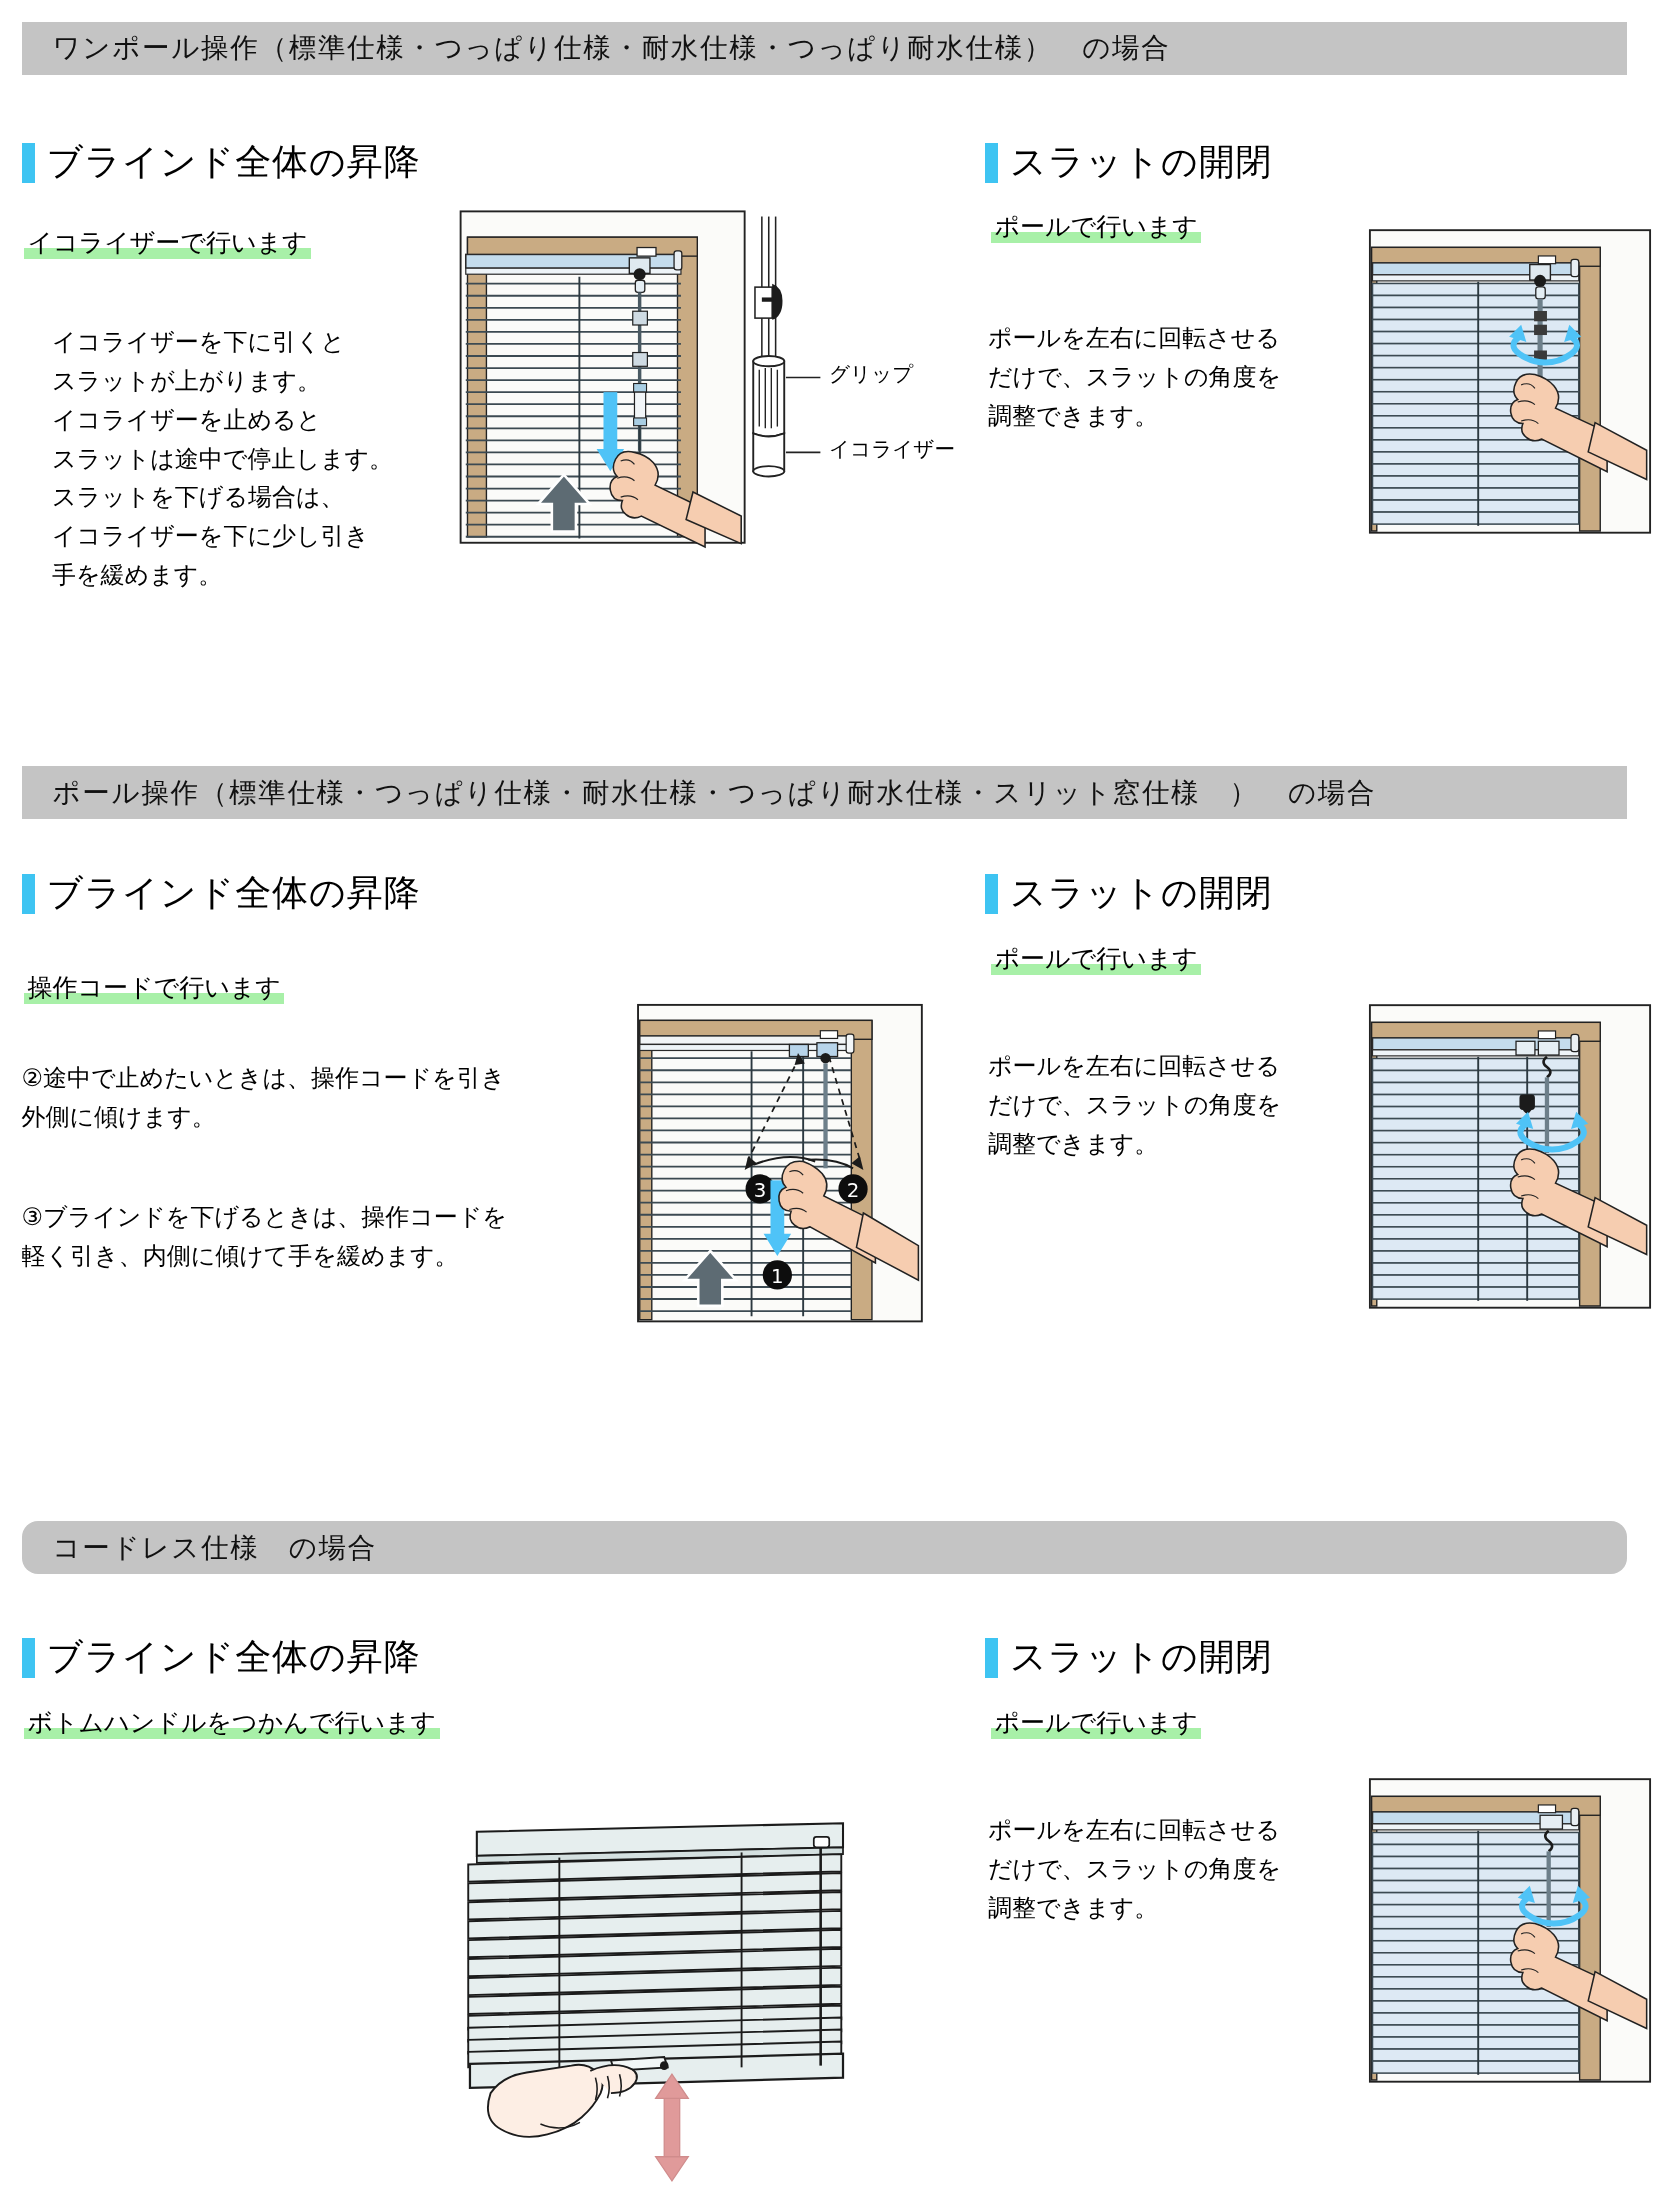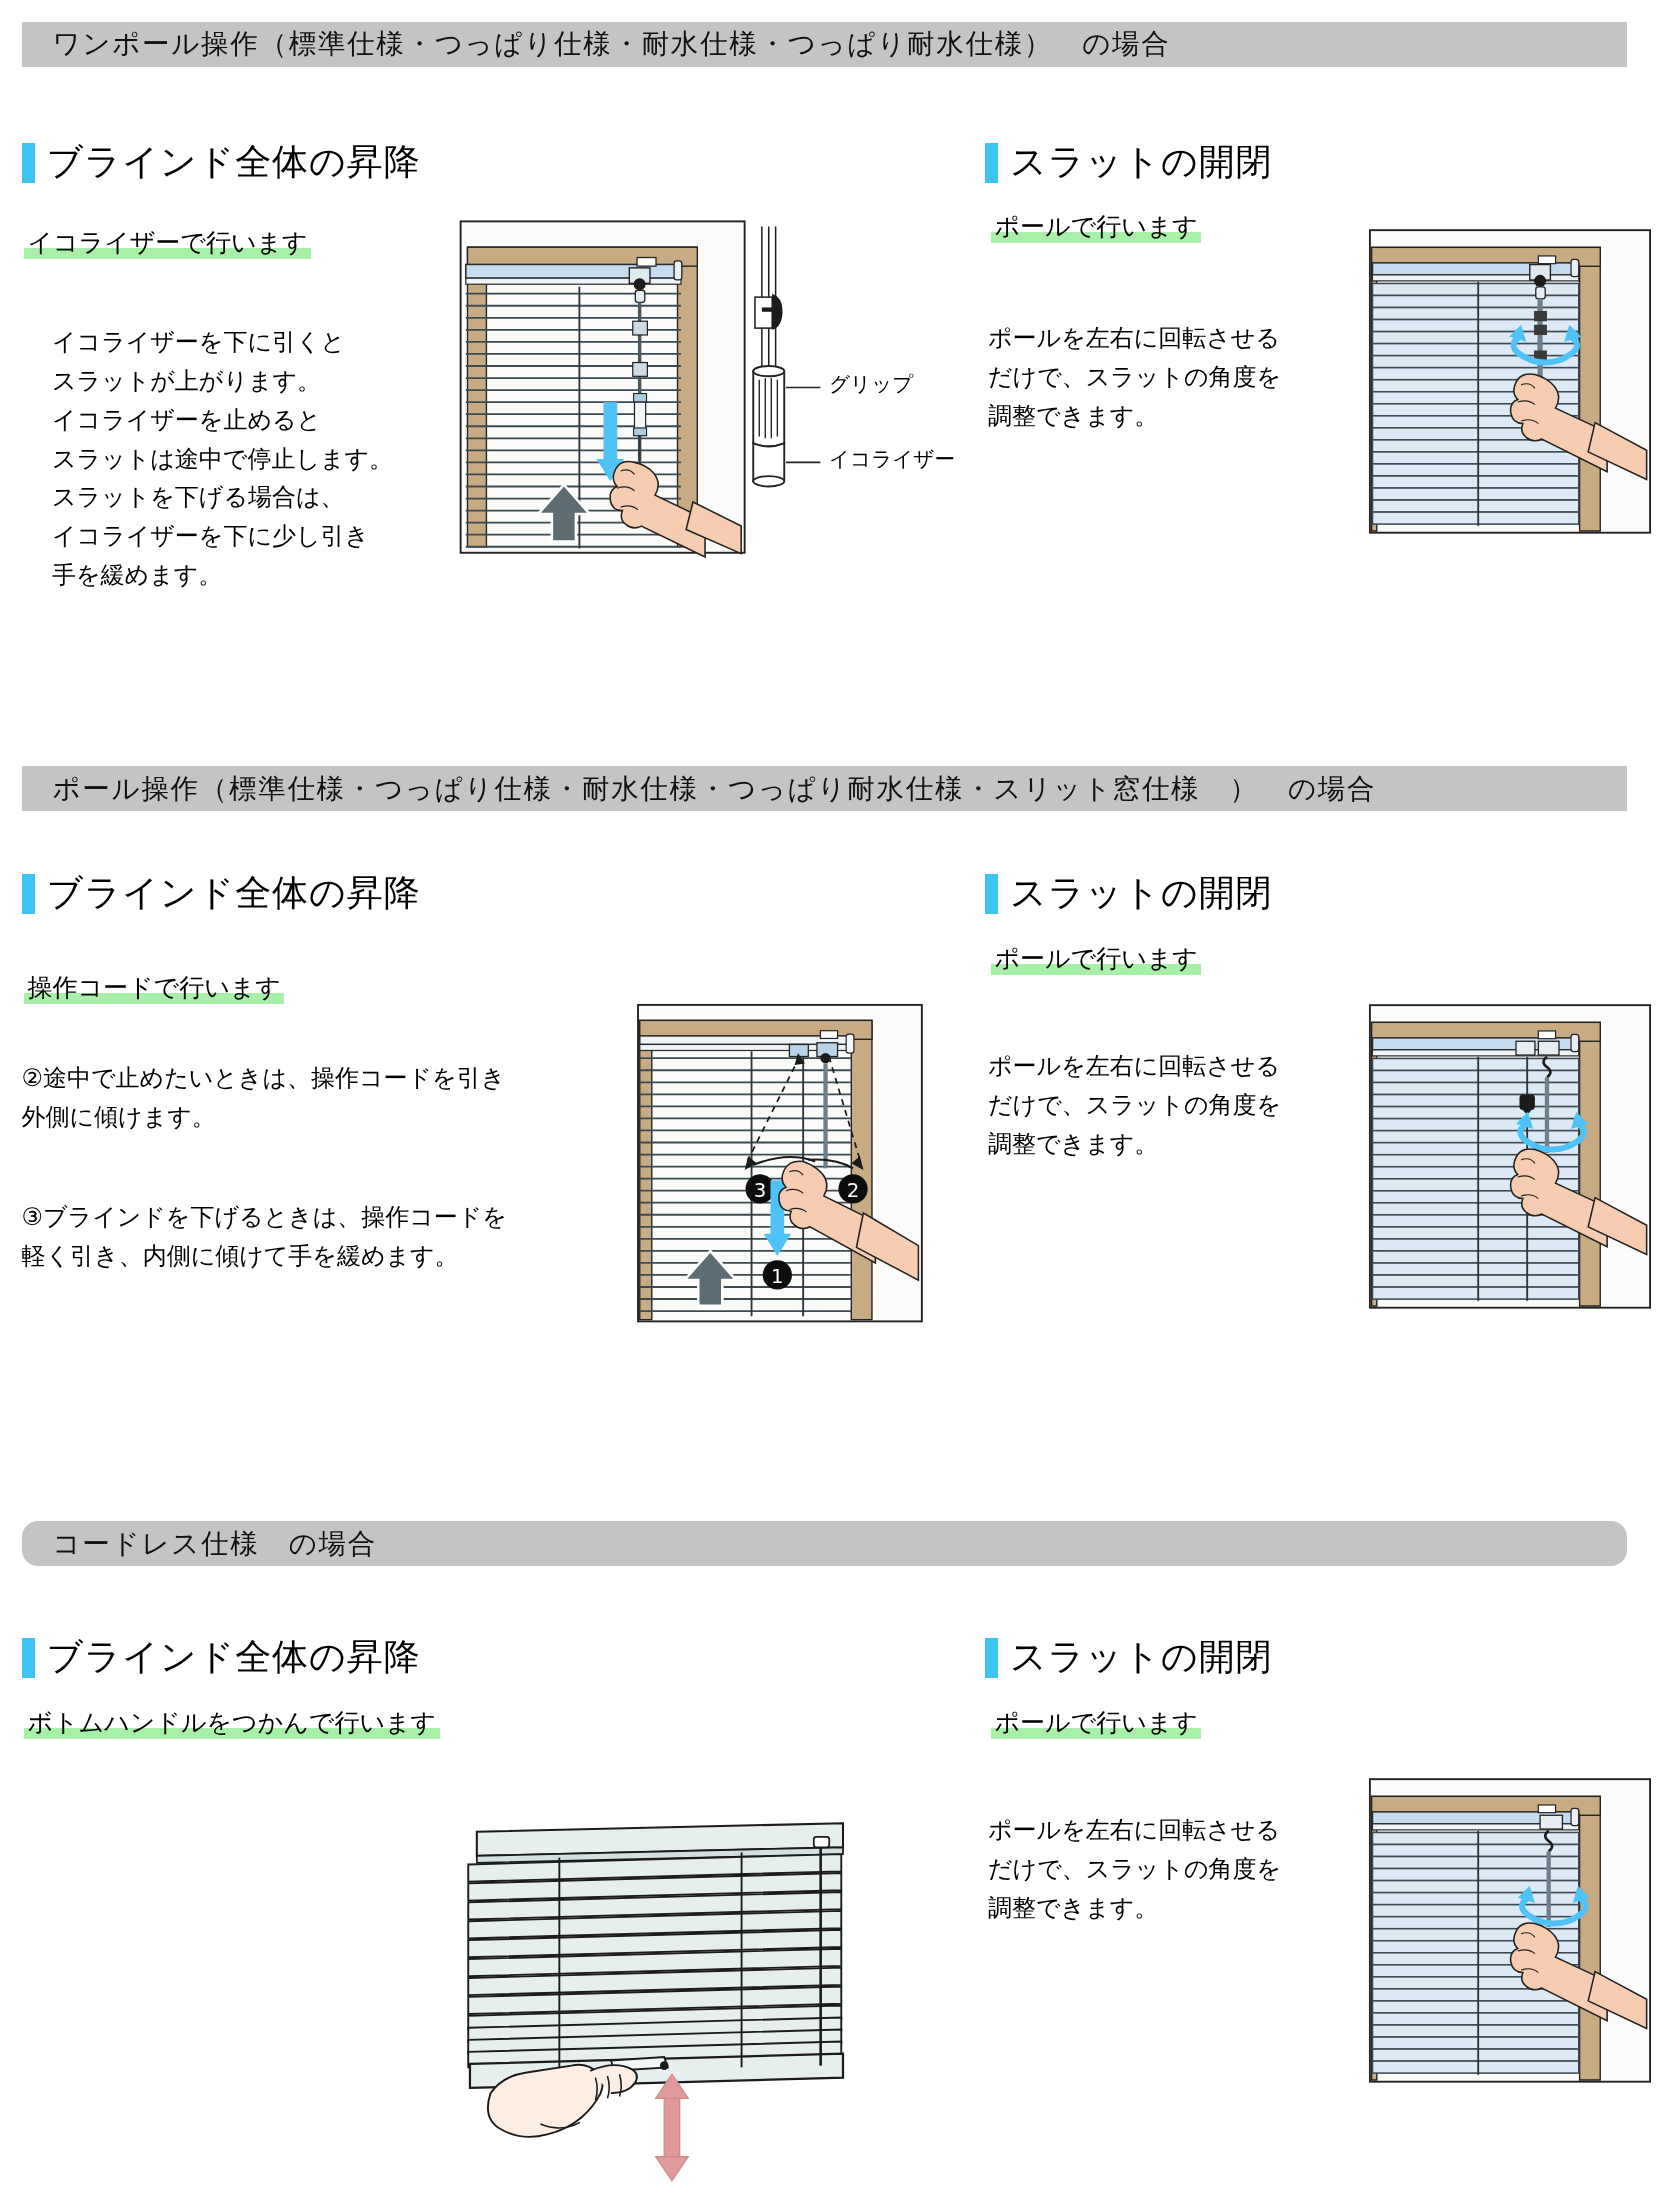--- a/index.html
+++ b/index.html
@@ -14,21 +14,21 @@
     font-family: "DejaVu Sans", "Liberation Sans", sans-serif;
     color: #000000;
     overflow: hidden;
   }
 
   
   .band {
     position: absolute;
     left: 21.5px;
     width: 1605px;
-    height: 45px;
+    height: 53px;
     background: #c4c4c4;
     display: flex;
     align-items: center;
     box-sizing: border-box;
     padding-left: 31px;
   }
   .band-text {
     font-size: 27.5px;
     letter-spacing: 1.7px;
     white-space: pre;
@@ -115,21 +115,21 @@
 イコライザーを下に少し引き
 手を緩めます。</p>
 </div>
 
 <div class="body-copy" style="left:988px; top:280px; width:370px;">
   <p class="para">ポールを左右に回転させる
 だけで、スラットの角度を
 調整できます。</p>
 </div>
 
-<div class="illus" style="left:452px; top:211px;text-align:center;">
+<div class="illus" style="left:452px; top:201px;text-align:center;">
   <svg width="482" height="353" viewBox="0 0 560 410">
 
     <rect x="10" y="12" width="330" height="385" fill="#fbfbf9" stroke="#222" stroke-width="2.2"></rect>
 
     <path d="M18 42 L285 42 L285 390 L262 390 L262 62 L40 62 L40 390 L18 390 Z" fill="#c9ab83" stroke="#222" stroke-width="1.6"></path>
     <rect x="18" y="42" width="267" height="22" fill="#c9ab83" stroke="#222" stroke-width="1.6"></rect>
 
     <rect x="16" y="62" width="250" height="16" fill="#c4dced" stroke="#2a2a2a" stroke-width="1.8"></rect>
     <rect x="16" y="78" width="250" height="7" fill="#eef4f8" stroke="#2a2a2a" stroke-width="1.4"></rect>
     <rect x="215" y="54" width="22" height="10" fill="#ffffff" stroke="#222" stroke-width="1.5"></rect>

